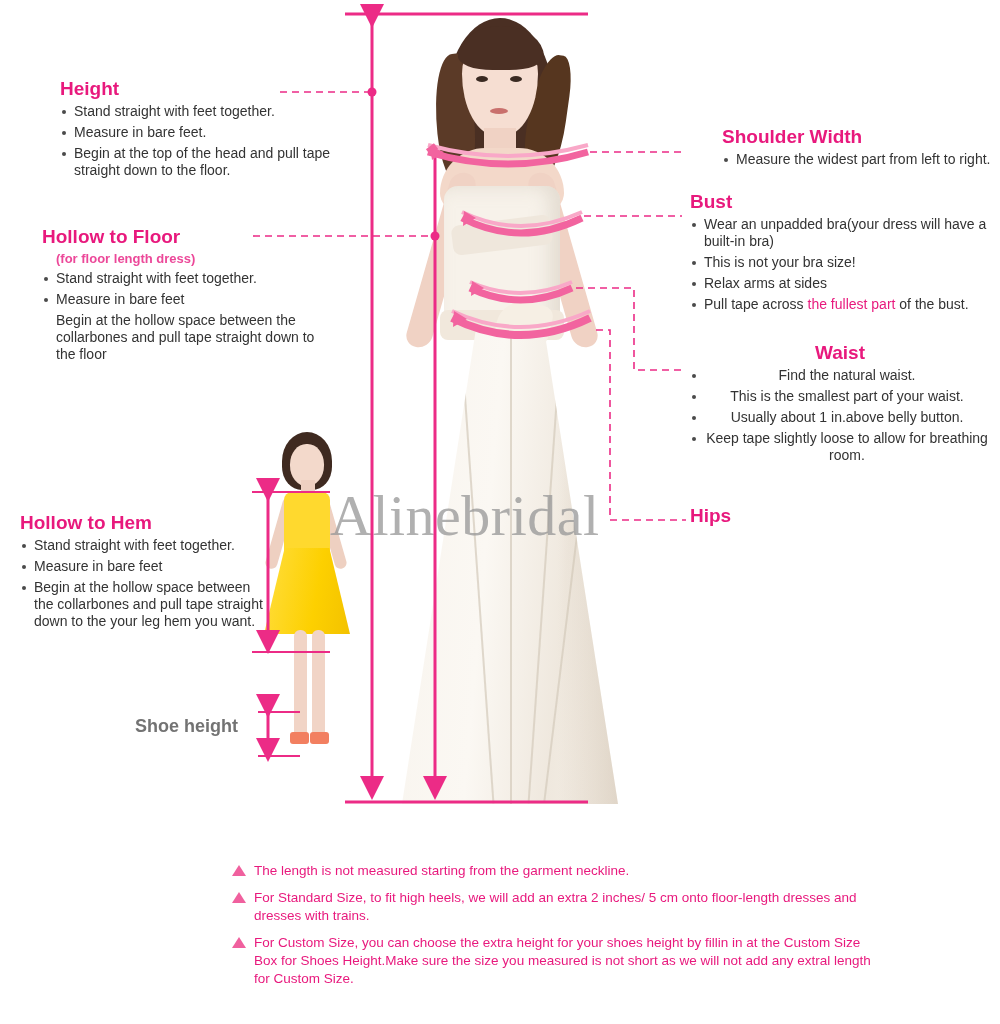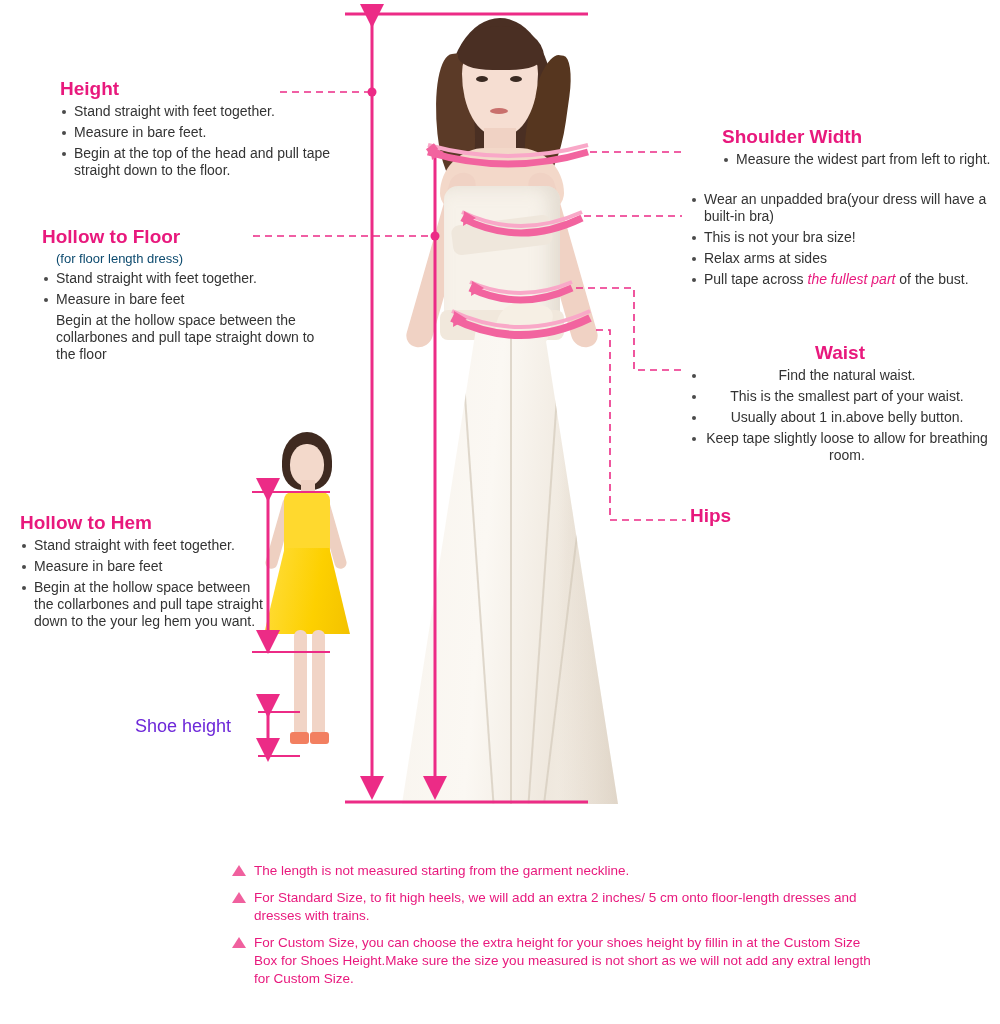--- a/index.html
+++ b/index.html
@@ -251,23 +251,23 @@
   
   .block { position: absolute; }
   .blk-title {
     color: #e8197d;
     font-size: 19px;
     font-weight: bold;
     margin: 0 0 3px 0;
     white-space: nowrap;
   }
   .blk-sub {
-    color: #0c4a6e;
+    color: #ec4899;
     font-size: 13px;
-    font-weight: normal;
+    font-weight: bold;
     margin: 0 0 4px 0;
     white-space: nowrap;
   }
   ul.blk-list {
     list-style: none;
     margin: 0;
     padding: 0;
   }
   ul.blk-list li {
     position: relative;
@@ -280,21 +280,21 @@
   ul.blk-list li:before {
     content: "";
     position: absolute;
     left: 2px; top: 7px;
     width: 4px; height: 4px;
     border-radius: 50%;
     background: #4a4a4a;
   }
   ul.blk-list li.nobullet { padding-left: 14px; }
   ul.blk-list li.nobullet:before { display: none; }
-  .hl { color: #e8197d; font-style: italic; }
+  .hl { color: #e8197d; }
 
   
   .notes {
     position: absolute;
     left: 232px;
     top: 862px;
     width: 640px;
   }
   .note {
     position: relative;
@@ -311,23 +311,23 @@
     border-left: 7px solid transparent;
     border-right: 7px solid transparent;
     border-bottom: 11px solid #f0609e;
   }
 
   
   .shoe-label {
     position: absolute;
     left: 135px;
     top: 716px;
-    color: #6d28d9;
+    color: #737373;
     font-size: 18px;
-    font-weight: normal;
+    font-weight: bold;
     white-space: nowrap;
   }
 </style>
 </head>
 <body>
 
 <div id="page">
 
   <div class="figure-layer">
 
@@ -364,20 +364,21 @@
       <div class="arm r"></div>
       <div class="top"></div>
       <div class="skirt"></div>
       <div class="leg l"></div>
       <div class="leg r"></div>
       <div class="shoe l"></div>
       <div class="shoe r"></div>
     </div>
   </div>
 
+  <div class="watermark">Alinebridal</div>
 
   <svg class="overlay" width="1000" height="1024" viewBox="0 0 1000 1024">
     <defs>
       <marker id="arrHead" markerWidth="8" markerHeight="8" refX="6" refY="4" orient="auto">
         <path d="M0,0 L8,4 L0,8 Z" fill="#ec2b86"></path>
       </marker>
       <marker id="arrHeadPink" markerWidth="8" markerHeight="8" refX="6" refY="4" orient="auto">
         <path d="M0,0 L8,4 L0,8 Z" fill="#f2649f"></path>
       </marker>
     </defs>
@@ -458,20 +459,21 @@
   <div class="shoe-label">Shoe height</div>
 
   <div class="block" style="left:690px; top:126px; width:305px;margin-left:32px;">
     <div class="blk-title">Shoulder Width</div>
     <ul class="blk-list">
       <li>Measure the widest part from left to right.</li>
     </ul>
   </div>
 
   <div class="block" style="left:690px; top:191px; width:305px;">
+    <div class="blk-title">Bust</div>
     <ul class="blk-list">
       <li>Wear an unpadded bra(your dress will have a built-in bra)</li>
       <li>This is not your bra size!</li>
       <li>Relax arms at sides</li>
       <li><span>Pull tape across </span><span class="hl">the fullest part</span><span> of the bust.</span></li>
     </ul>
   </div>
 
   <div class="block" style="left:690px; top:342px; width:300px;text-align:center;">
     <div class="blk-title">Waist</div>

